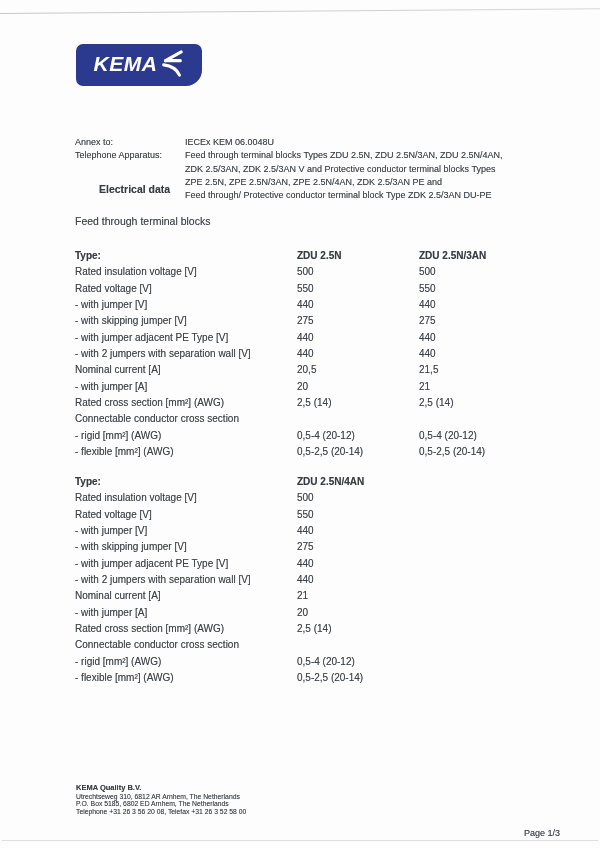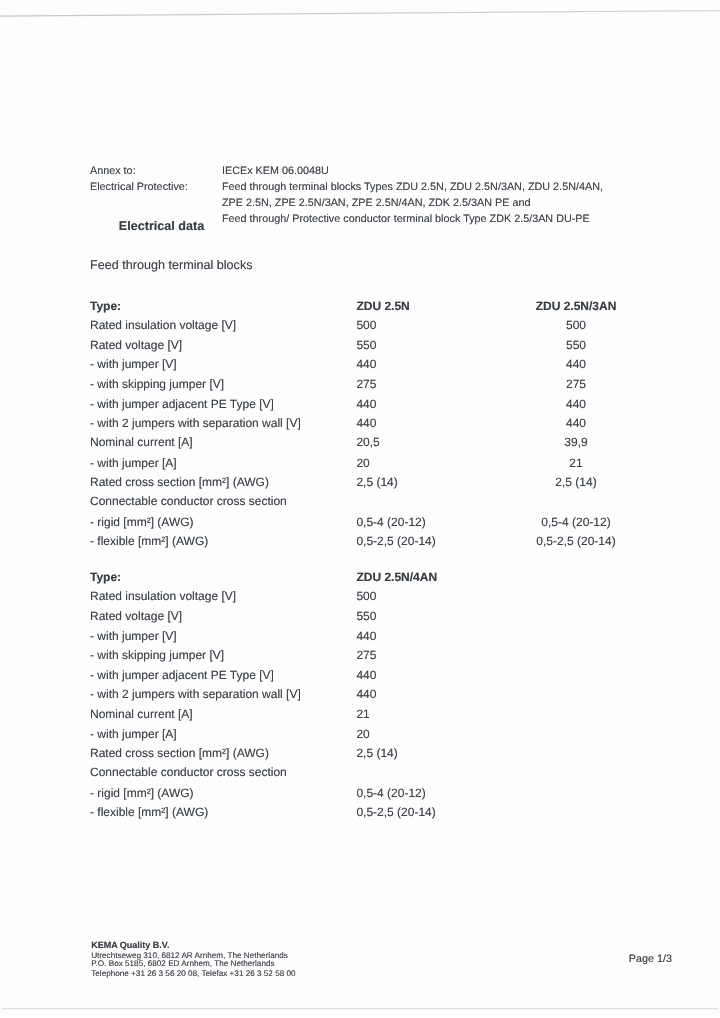--- a/index.html
+++ b/index.html
@@ -32,53 +32,66 @@
   .section-title{position:absolute;left:75px;top:183px;font-size:10.5px;font-weight:bold;color:#383d44;margin-left:24px;}
   .section-subtitle{position:absolute;left:75px;top:215px;font-size:10.5px;text-underline-offset:2px;}
 
   
   .data-table{position:absolute;left:75px;width:470px;font-size:10px;}
   .table-1{top:248px;}
   .table-2{top:474px;}
   .t-row{display:flex;line-height:16.35px;}
   .c-label{flex:0 0 222px;white-space:nowrap;}
   .c-v1{flex:0 0 122px;text-align:left;white-space:nowrap;}
-  .c-v2{flex:0 0 122px;text-align:center;white-space:nowrap;}
+  .c-v2{flex:0 0 122px;text-align:left;white-space:nowrap;}
   .t-row.bold{font-weight:bold;color:#383d44;}
 
   
   .footer{position:absolute;left:76px;top:784px;}
   .footer-company{font-size:7.5px;font-weight:bold;line-height:8.5px;color:#383d44;}
   .footer-line{font-size:6.8px;line-height:7.6px;}
-  .page-number{position:absolute;left:524px;top:794px;font-size:9px;}
+  .page-number{position:absolute;left:524px;top:828px;font-size:9px;}
 </style>
 </head>
 <body>
 
 <div class="page">
 
   <div class="scan-top"></div>
   <div class="scan-bottom"></div>
 
+  <div class="logo">
+    <span class="logo-text">KEMA</span>
+    <span class="logo-sym">
+      <svg width="24" height="28" viewBox="0 0 26 30">
+        <g stroke="#ffffff" stroke-width="3.4" fill="none" stroke-linecap="round">
+          <path d="M23 3 L6 12.5"></path>
+          <path d="M22 12.5 L6 12.5"></path>
+          <path d="M4 17 C 12 18, 18 21, 21 28"></path>
+        </g>
+      </svg>
+    </span>
+  </div>
 
   <div class="header-block">
 
       <div class="h-row">
         <span class="h-label">Annex to:</span>
         <span class="h-value">IECEx KEM 06.0048U</span>
       </div>
 
 
       <div class="h-row">
-        <span class="h-label">Electrical Protective:</span>
+        <span class="h-label">Telephone Apparatus:</span>
         <span class="h-value">Feed through terminal blocks Types ZDU 2.5N, ZDU 2.5N/3AN, ZDU 2.5N/4AN,</span>
       </div>
 
       <div class="h-row">
         <span class="h-label"></span>
+        <span class="h-value">ZDK 2.5/3AN, ZDK 2.5/3AN V and Protective conductor terminal blocks Types</span>
       </div>
 
       <div class="h-row">
         <span class="h-label"></span>
         <span class="h-value">ZPE 2.5N, ZPE 2.5N/3AN, ZPE 2.5N/4AN, ZDK 2.5/3AN PE and</span>
       </div>
 
       <div class="h-row">
         <span class="h-label"></span>
         <span class="h-value">Feed through/ Protective conductor terminal block Type ZDK 2.5/3AN DU-PE</span>
@@ -128,21 +141,21 @@
 
       <div class="t-row">
         <span class="c-label">- with 2 jumpers with separation wall [V]</span>
         <span class="c-v1">440</span>
         <span class="c-v2">440</span>
       </div>
 
       <div class="t-row">
         <span class="c-label">Nominal current [A]</span>
         <span class="c-v1">20,5</span>
-        <span class="c-v2">39,9</span>
+        <span class="c-v2">21,5</span>
       </div>
 
       <div class="t-row">
         <span class="c-label">- with jumper [A]</span>
         <span class="c-v1">20</span>
         <span class="c-v2">21</span>
       </div>
 
       <div class="t-row">
         <span class="c-label">Rated cross section [mm²] (AWG)</span>

